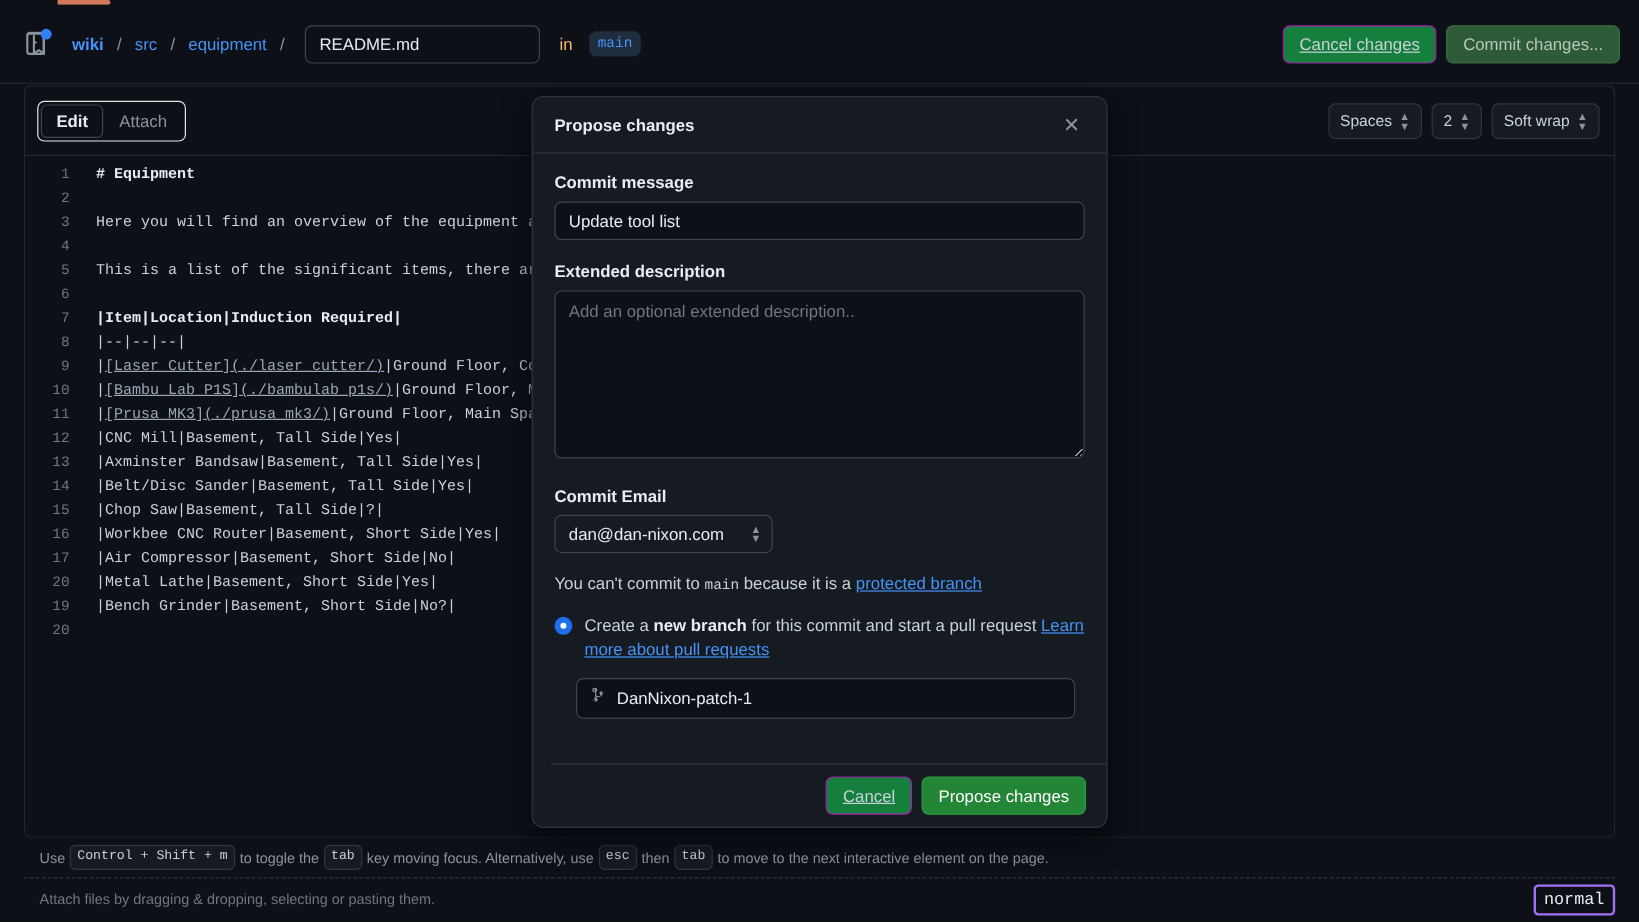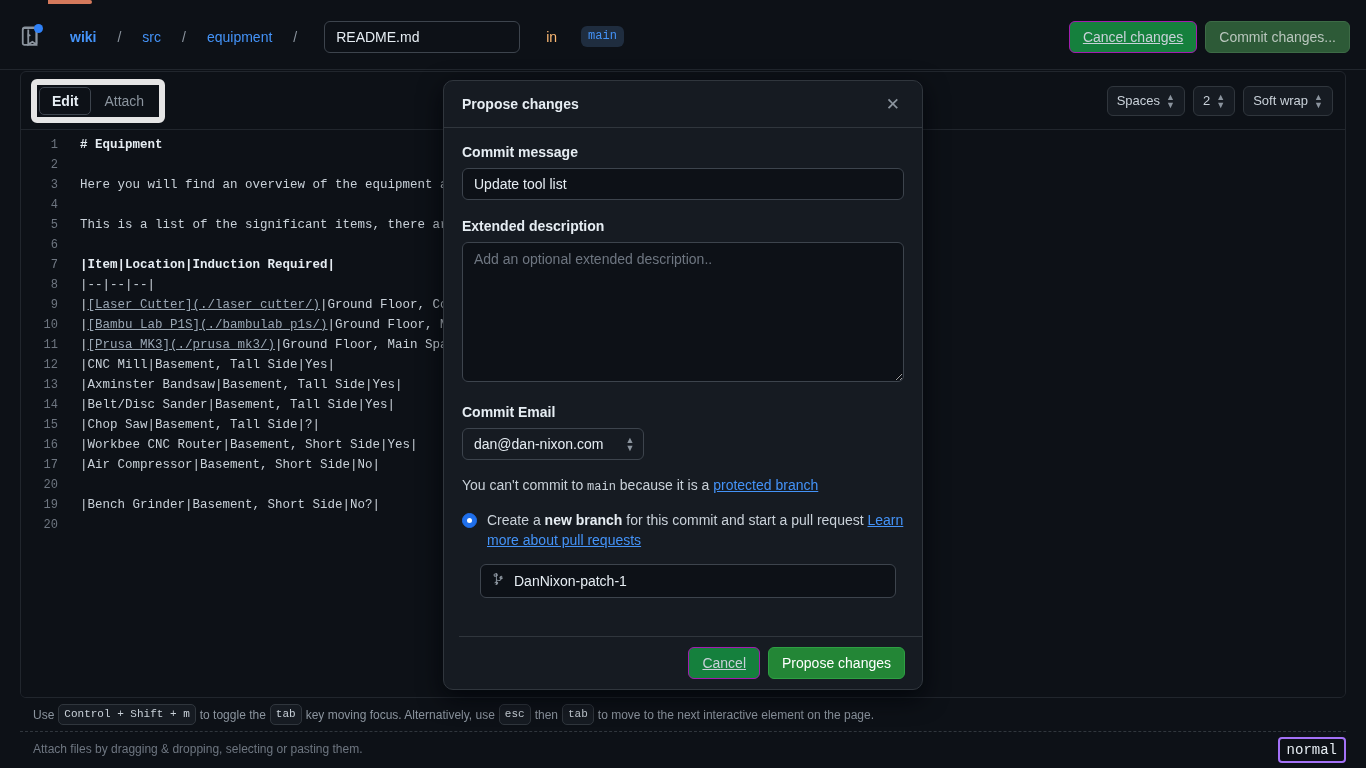--- a/index.html
+++ b/index.html
@@ -22,21 +22,21 @@
   }
 
   
   .header {
     position: absolute; top: 4px; left: 0; width: 1366px; height: 66px;
     background: #0d1117;
     border-bottom: 1px solid #21262d;
     display: flex; align-items: center;
   }
   .header-left {
-    display: flex; align-items: center; gap: 16px;
+    display: flex; align-items: center; gap: 6px;
     padding-left: 20px; flex: 1; min-width: 0;
   }
   .repo-icon {
     width: 22px; height: 22px; position: relative; flex: none; margin-right: 12px;
   }
   .repo-icon svg { display: block; }
   .repo-dot {
     position: absolute; right: -1px; top: -2px;
     width: 9px; height: 9px; border-radius: 50%;
     background: #2f81f7;
@@ -88,21 +88,21 @@
     border-radius: 6px;
     overflow: hidden;
   }
   .editor-toolbar {
     height: 58px; display: flex; align-items: center;
     justify-content: space-between;
     padding: 0 12px 0 10px;
     border-bottom: 1px solid #21262d;
   }
   .tabs { display: flex; gap: 0px; background: transparent;
-          border: 6px solid #e5e5e5; border-radius: 6px; padding: 2px; }
+          border: 1px solid #e5e5e5; border-radius: 6px; padding: 2px; }
   .tab {
     font-size: 14px; padding: 5px 12px; border-radius: 5px;
     color: #8b949e; cursor: pointer; border: 1px solid transparent;
     background: transparent; font-family: "Liberation Sans", sans-serif;
   }
   .tab.active {
     background: #0d1117; color: #e6edf3; font-weight: 600;
     border: 1px solid #3d444d;
   }
   .tool-selects { display: flex; gap: 8px; align-items: flex-start; }
@@ -378,20 +378,21 @@
       <div class="code-line">
         <span class="ln">16</span>
         <span class="code-text"><span>|Workbee CNC Router|Basement, Short Side|Yes|</span></span>
       </div>
       <div class="code-line">
         <span class="ln">17</span>
         <span class="code-text"><span>|Air Compressor|Basement, Short Side|No|</span></span>
       </div>
       <div class="code-line">
         <span class="ln">20</span>
+        <span class="code-text"><span>|Metal Lathe|Basement, Short Side|Yes|</span></span>
       </div>
       <div class="code-line">
         <span class="ln">19</span>
         <span class="code-text"><span>|Bench Grinder|Basement, Short Side|No?|</span></span>
       </div>
       <div class="code-line">
         <span class="ln">20</span>
         <span class="code-text"></span>
       </div>
     </div>

